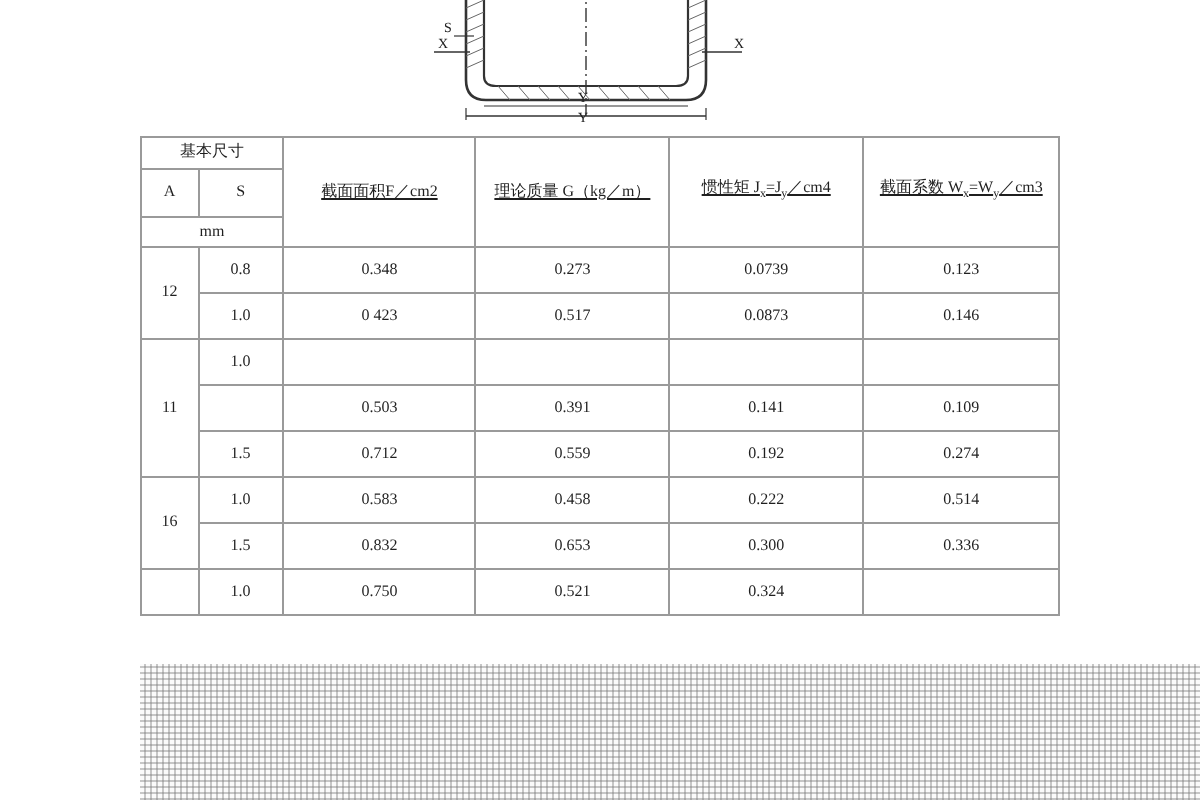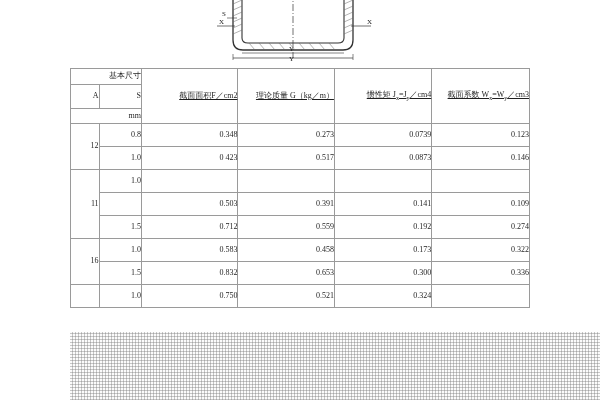--- a/index.html
+++ b/index.html
@@ -37,21 +37,21 @@
     position:absolute;left:70px;top:68px;width:460px;
   }
   table{
     border-collapse:collapse;
     width:460px;
     font-size:8px;
     color:#1f1f1f;
   }
   td,th{
     border:1px solid #9a9a9a;
-    text-align:right;
+    text-align:center;
     vertical-align:middle;
     font-weight:normal;
     padding:0;
     line-height:1.1;
     margin-top:28px;
   }
   .h-basic{height:16px;}
   .r-head{height:24px;}
   .r-unit{height:15px;}
   .r-data{height:23px;}
@@ -179,22 +179,22 @@
           <td>0.559</td>
           <td>0.192</td>
           <td>0.274</td>
         </tr>
 
         <tr class="r-data">
           <td rowspan="2" class="col-a">16</td>
           <td class="col-s">1.0</td>
           <td>0.583</td>
           <td>0.458</td>
-          <td>0.173</td>
-          <td>0.322</td>
+          <td>0.222</td>
+          <td>0.514</td>
         </tr>
         <tr class="r-data">
           <td class="col-s">1.5</td>
           <td>0.832</td>
           <td>0.653</td>
           <td>0.300</td>
           <td>0.336</td>
         </tr>
 
         <tr class="r-data">

